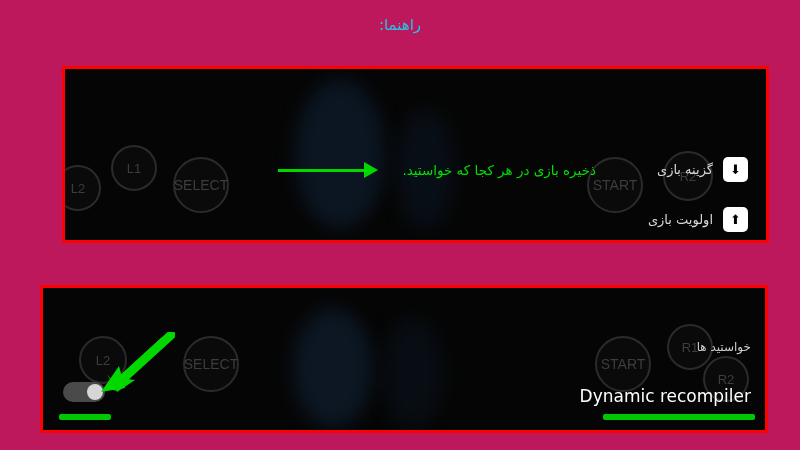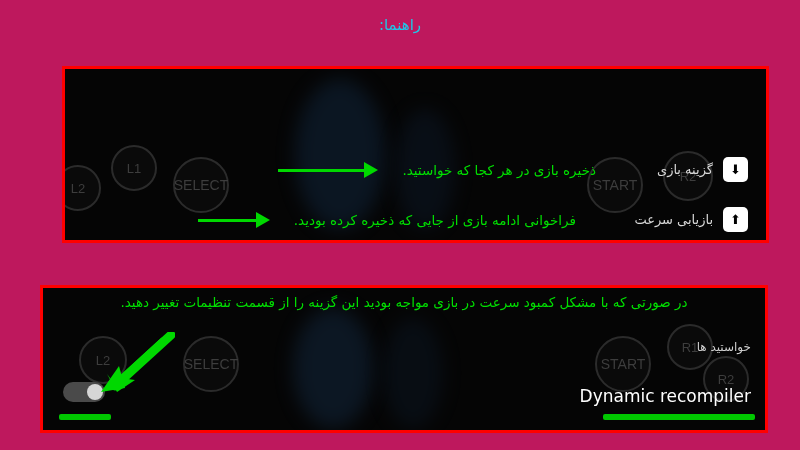--- a/index.html
+++ b/index.html
@@ -203,46 +203,38 @@
       </div>
 
 
     <div class="menu-row" style="top:88px;">
       <div class="menu-icon">⬇</div>
       <div class="menu-label">گزینه بازی</div>
     </div>
 
     <div class="menu-row" style="top:138px;">
       <div class="menu-icon">⬆</div>
-      <div class="menu-label">بازیابی سرعت</div>
+      <div class="menu-label">اولویت بازی</div>
     </div>
 
     <div class="ann" style="top:93px; right:170px;">
       <div class="ann-text">ذخیره بازی در هر کجا که خواستید.</div>
       <div class="arrow-wrap">
         <span class="arrow-head"></span>
         <span class="arrow-line" style="width:86px;"></span>
       </div>
     </div>
 
-    <div class="ann" style="top:143px; right:190px;">
-      <div class="ann-text">فراخوانی ادامه بازی از جایی که ذخیره کرده بودید.</div>
-      <div class="arrow-wrap">
-        <span class="arrow-head"></span>
-        <span class="arrow-line" style="width:58px;"></span>
-      </div>
-    </div>
   </div>
 
   <div class="panel" id="panel-bottom">
 
     <div class="bg-blur" style="left:250px; top:20px; width:80px; height:120px; background:#12263c; opacity:.55;"></div>
     <div class="bg-blur" style="left:340px; top:30px; width:60px; height:110px; background:#0c1826; opacity:.45;"></div>
 
-    <div class="note">در صورتی که با مشکل کمبود سرعت در بازی مواجه بودید این گزینه را از قسمت تنظیمات تغییر دهید.</div>
 
     <div class="pad" style="left:36px; top:48px; width:48px; height:48px;">
         <span>L2</span>
       </div>
     <div class="pad small" style="left:140px; top:48px; width:56px; height:56px;">
         <span>SELECT</span>
       </div>
     <div class="pad small" style="left:552px; top:48px; width:56px; height:56px;">
         <span>START</span>
       </div>

